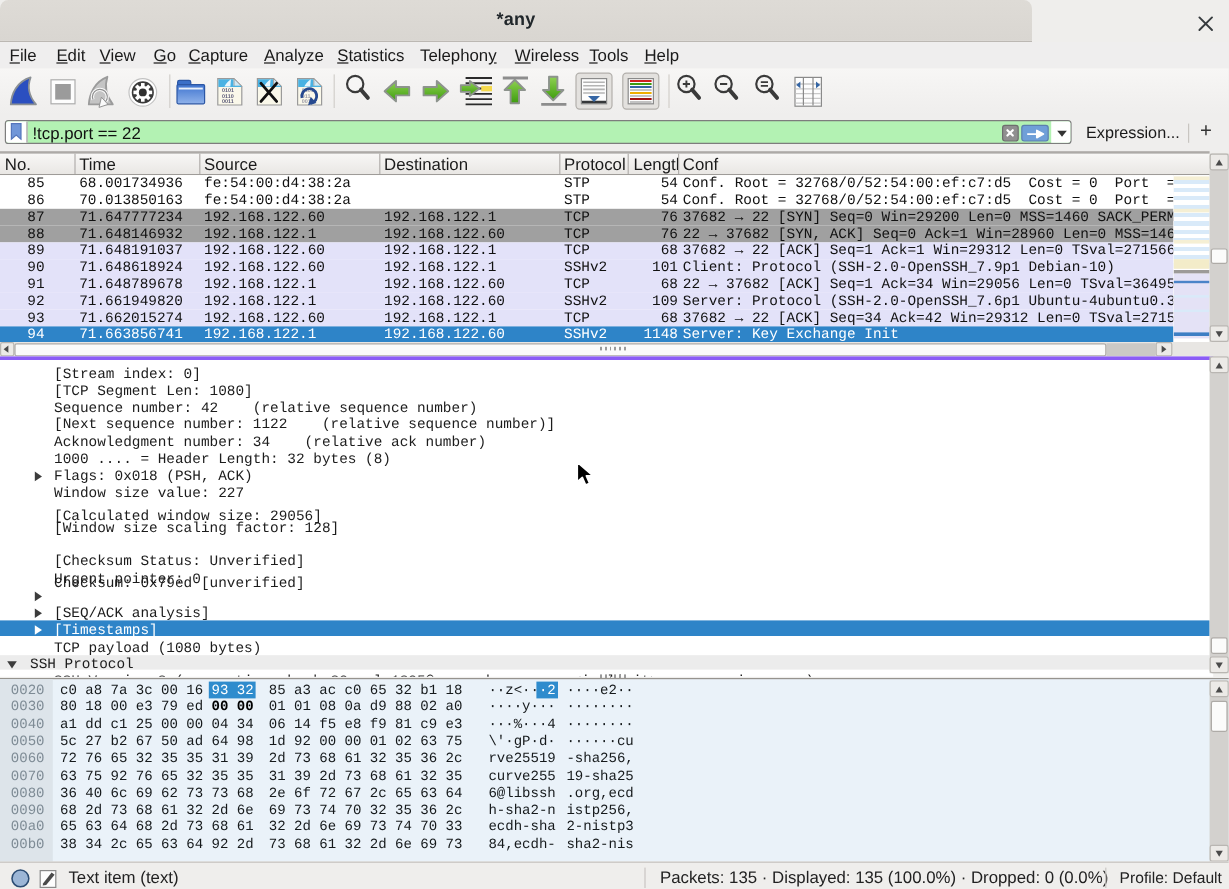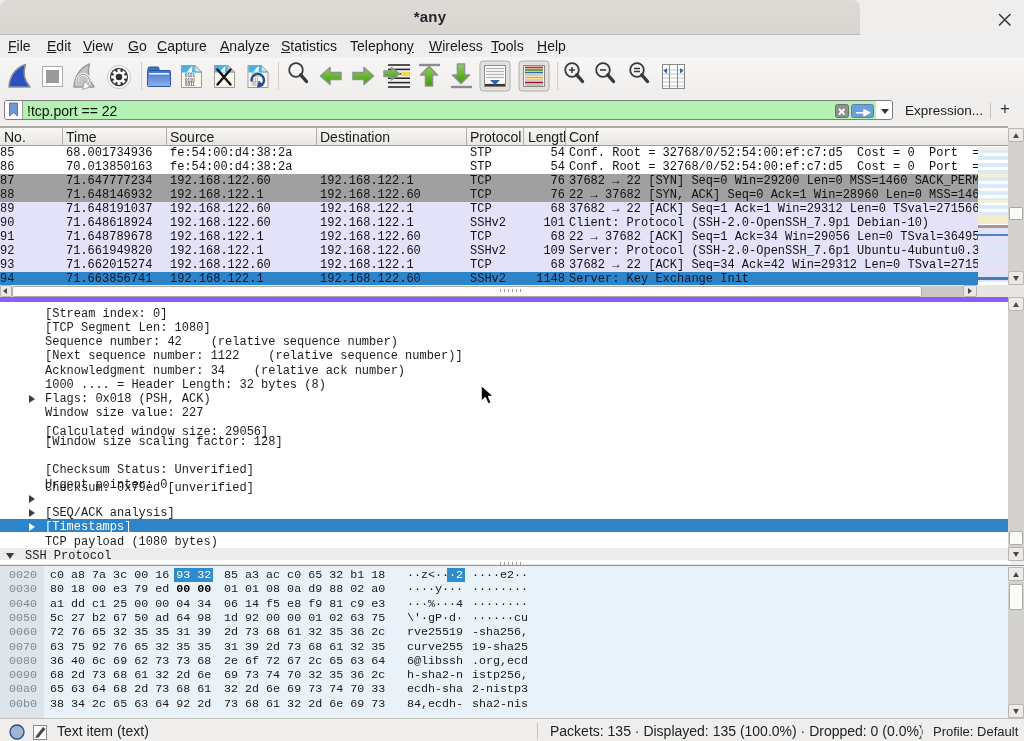--- a/index.html
+++ b/index.html
@@ -10,29 +10,29 @@
 #menu{left:0;top:35px;width:1024px;height:22px;background:#efeeee}
 #menu span{position:absolute;top:3px;font-size:14px;color:#1a1a1a}
 #tbar{left:0;top:57px;width:1024px;height:38px;background:linear-gradient(#f7f6f5,#efeeed)}
 #fbar{left:0;top:95px;width:1024px;height:31px;background:#efeeed}
 #phead{left:0;top:126px;width:1008px;height:20px;background:linear-gradient(#f8f7f6,#e9e7e4);border-top:2px solid #adaaa7;border-bottom:1px solid #9e9b98}
 #phead span{position:absolute;top:1px;font-size:14px;color:#1b1b1b}
 #phead i{position:absolute;top:0;width:1px;height:17px;background:#b2afac}
 #plist{left:0;top:146px;width:978px;height:139px;background:#fff;overflow:hidden}
 .prow{position:absolute;left:0;width:978px;height:14px;font-family:"Liberation Mono",monospace;font-size:12px;line-height:14px;color:#111;overflow:hidden}
 .prow span{position:absolute;top:0;white-space:pre}
-.pno{left:0;width:60px;text-align:left}
+.pno{left:0;width:60px;text-align:center}
 .ptm{left:66px}.psr{left:170px}.pds{left:320px}.ppr{left:470px}
 .pln{left:510px;width:55px;text-align:right}
 .pin{left:569px;width:409px}
 .sb{background:#d3d1ce}
 .sbtn{position:absolute;background:#eceae7;border:1px solid #b9b6b2;border-radius:2px}
 .thumb{position:absolute;background:#fbfbfa;border:1px solid #aeaba7;border-radius:2px}
 .tri{position:absolute;width:0;height:0}
-#dets{left:0;top:297px;width:1011px;height:267px;background:#fff;border-top:5px solid #8b5cf6;overflow:hidden}
+#dets{left:0;top:297px;width:1011px;height:267px;background:#fff;border-top:3px solid #8b5cf6;overflow:hidden}
 .dr{position:absolute;left:0;width:1008px;height:12.4px;font-family:"Liberation Mono",monospace;font-size:12px;line-height:17.2px;color:#1c1c1c;white-space:pre}
 .tr-r{position:absolute;left:29px;top:4.2px;width:0;height:0;border-left:6px solid #3c3c3c;border-top:4px solid transparent;border-bottom:4px solid transparent}
 .tr-d{position:absolute;left:6px;top:5.2px;width:0;height:0;border-top:6px solid #3c3c3c;border-left:4.5px solid transparent;border-right:4.5px solid transparent}
 #hex{left:0;top:565px;width:1024px;height:153px;background:#eaf2f9;border-top:1px solid #96938e}
 #hexoff{left:0;top:566px;width:44px;height:152px;background:#dde4ea}
 .hr{position:absolute;left:0;width:1008px;height:13px;font-family:"Liberation Mono",monospace;font-size:11.7px;line-height:13px;color:#15191b}
 .hr span{position:absolute;top:0;white-space:pre}
 .hof{left:9px;color:#7e8b95}
 .hg1{left:50px}.hg2{left:224px}.ha1{left:407px}.ha2{left:472px}
 .hl{background:#2f8ccd;color:#fff;padding:0 2px;margin:0 -2px}
@@ -332,21 +332,21 @@
     </div>
 <div class="prow" style="top:112px;background:#e3e2f9">
       <span class="pno">93</span>
       <span class="ptm">71.662015274</span>
       <span class="psr">192.168.122.60</span>
       <span class="pds">192.168.122.1</span>
       <span class="ppr">TCP</span>
       <span class="pln">68</span>
       <span class="pin">37682 → 22 [ACK] Seq=34 Ack=42 Win=29312 Len=0 TSval=2715</span>
     </div>
-<div class="prow" style="top:126px;background:#2e84c8;color:#0f172a">
+<div class="prow" style="top:126px;background:#2e84c8;color:#ffffff">
       <span class="pno">94</span>
       <span class="ptm">71.663856741</span>
       <span class="psr">192.168.122.1</span>
       <span class="pds">192.168.122.60</span>
       <span class="ppr">SSHv2</span>
       <span class="pln">1148</span>
       <span class="pin">Server: Key Exchange Init</span>
     </div>
 </div>
 <div id="minimap" class="abs" style="left:978px;top:146px;width:30px;height:139px;background:#fff;overflow:hidden">

